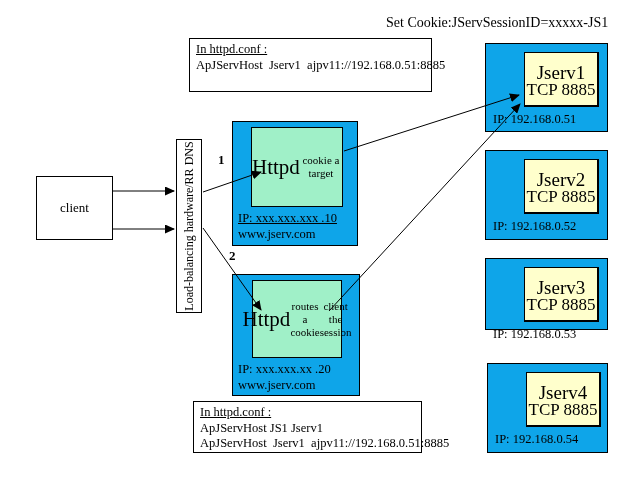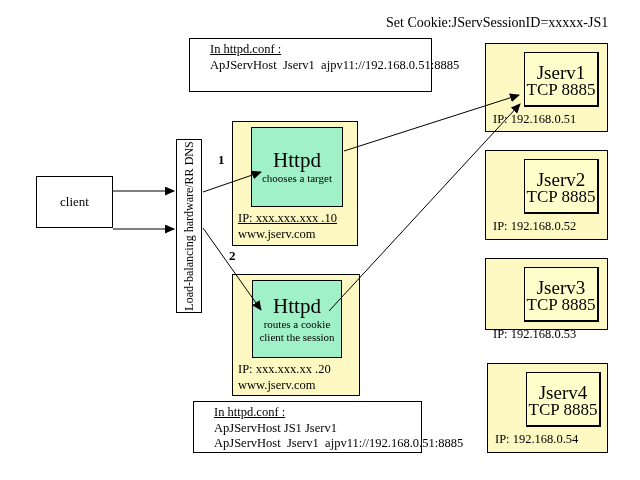--- a/index.html
+++ b/index.html
@@ -2,45 +2,45 @@
 <html><head>
 <meta charset="utf-8">
 <style>
   html,body{margin:0;padding:0;background:#fff;}
   #canvas{
     position:relative;width:640px;height:480px;background:#ffffff;
     font-family:"Liberation Serif", serif;color:#000;overflow:hidden;
   }
   .abs{position:absolute;}
   .whitebox{background:#ffffff;border:1px solid #000;box-sizing:border-box;}
-  .graybox{background:#fef9c3;border:1px solid #000;box-sizing:border-box;}
+  .graybox{background:#0ea5e9;border:1px solid #000;box-sizing:border-box;}
 
   
   .title{font-size:14px;white-space:nowrap;}
 
   
-  .confbox{padding:3px 20px;font-size:12.5px;line-height:15.5px;}
+  .confbox{padding:3px 6px;font-size:12.5px;line-height:15.5px;}
   .conf-heading{text-decoration:underline;white-space:pre;}
   .conf-line{white-space:pre;}
 
   
   .clientbox{display:flex;align-items:center;justify-content:center;font-size:13px;}
 
   
   .lbbox{overflow:visible;}
   .lbbox .vtext{
     position:absolute;top:50%;left:50%;
     transform:translate(-50%,-50%) rotate(-90deg);
     white-space:nowrap;font-size:12px;
   }
 
   
   .httpd-inner{
     position:absolute;background:#a0f0c8;border:1px solid #000;box-sizing:border-box;
-    display:flex;flex-direction:column;align-items:center;justify-content:center;
+    display:flex;flex-direction:row;align-items:center;justify-content:center;
     text-align:center;
   }
   .httpd-name{font-size:21px;line-height:23px;}
   .httpd-sub{font-size:11px;line-height:13px;}
   .httpd-iplabel{position:absolute;left:5px;font-size:12.5px;line-height:16px;white-space:pre;}
 
   
   .jserv-inner{
     position:absolute;left:38px;top:8px;width:75px;height:55px;
     background:#ffffcc;border:1px solid #000;border-right-width:2px;border-bottom-width:2px;
@@ -67,35 +67,35 @@
     <div class="conf-heading">In httpd.conf :</div>
     <div class="conf-line">ApJServHost  Jserv1  ajpv11://192.168.0.51:8885</div>
   </div>
 
   <div class="abs whitebox confbox" style="left:193px;top:401px;width:229px;height:52px;">
     <div class="conf-heading">In httpd.conf :</div>
     <div class="conf-line">ApJServHost JS1 Jserv1</div>
     <div class="conf-line">ApJServHost  Jserv1  ajpv11://192.168.0.51:8885</div>
   </div>
 
-  <div class="abs whitebox clientbox" style="left:36px;top:176px;width:77px;height:52px;">
+  <div class="abs whitebox clientbox" style="left:36px;top:176px;width:77px;height:64px;">
     <span>client</span>
   </div>
 
   <div class="abs whitebox lbbox" style="left:176px;top:139px;width:26px;height:174px;">
     <span class="vtext">Load-balancing hardware/RR DNS</span>
   </div>
 
   <div class="abs steplabel" style="left:218px;top:152px;">1</div>
   <div class="abs steplabel" style="left:229px;top:248px;">2</div>
 
   <div class="abs graybox" style="left:232px;top:121px;width:126px;height:125px;">
     <div class="httpd-inner" style="left:18px;top:5px;width:92px;height:80px;">
       <div class="httpd-name">Httpd</div>
-      <div class="httpd-sub">chooses a target</div>
+      <div class="httpd-sub">cookie a target</div>
     </div>
     <div class="httpd-iplabel" style="top:88px;text-decoration:underline;">IP: xxx.xxx.xxx .10</div>
     <div class="httpd-iplabel" style="top:104px;">www.jserv.com</div>
   </div>
 
   <div class="abs graybox" style="left:232px;top:274px;width:128px;height:122px;">
     <div class="httpd-inner" style="left:19px;top:5px;width:90px;height:78px;">
       <div class="httpd-name">Httpd</div>
       <div class="httpd-sub">routes a cookie</div>
       <div class="httpd-sub">client the session</div>

